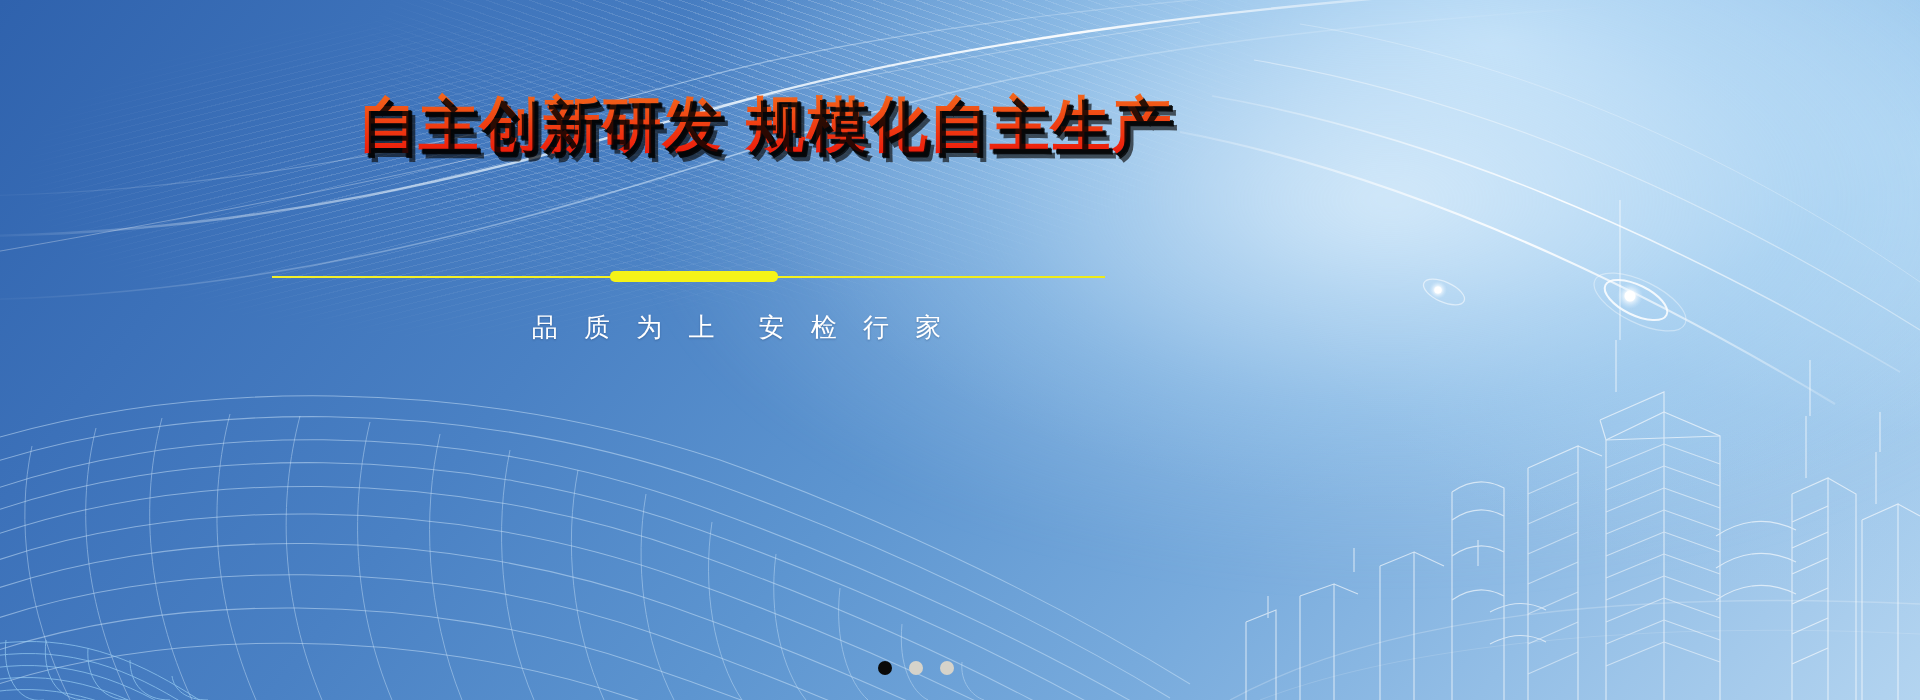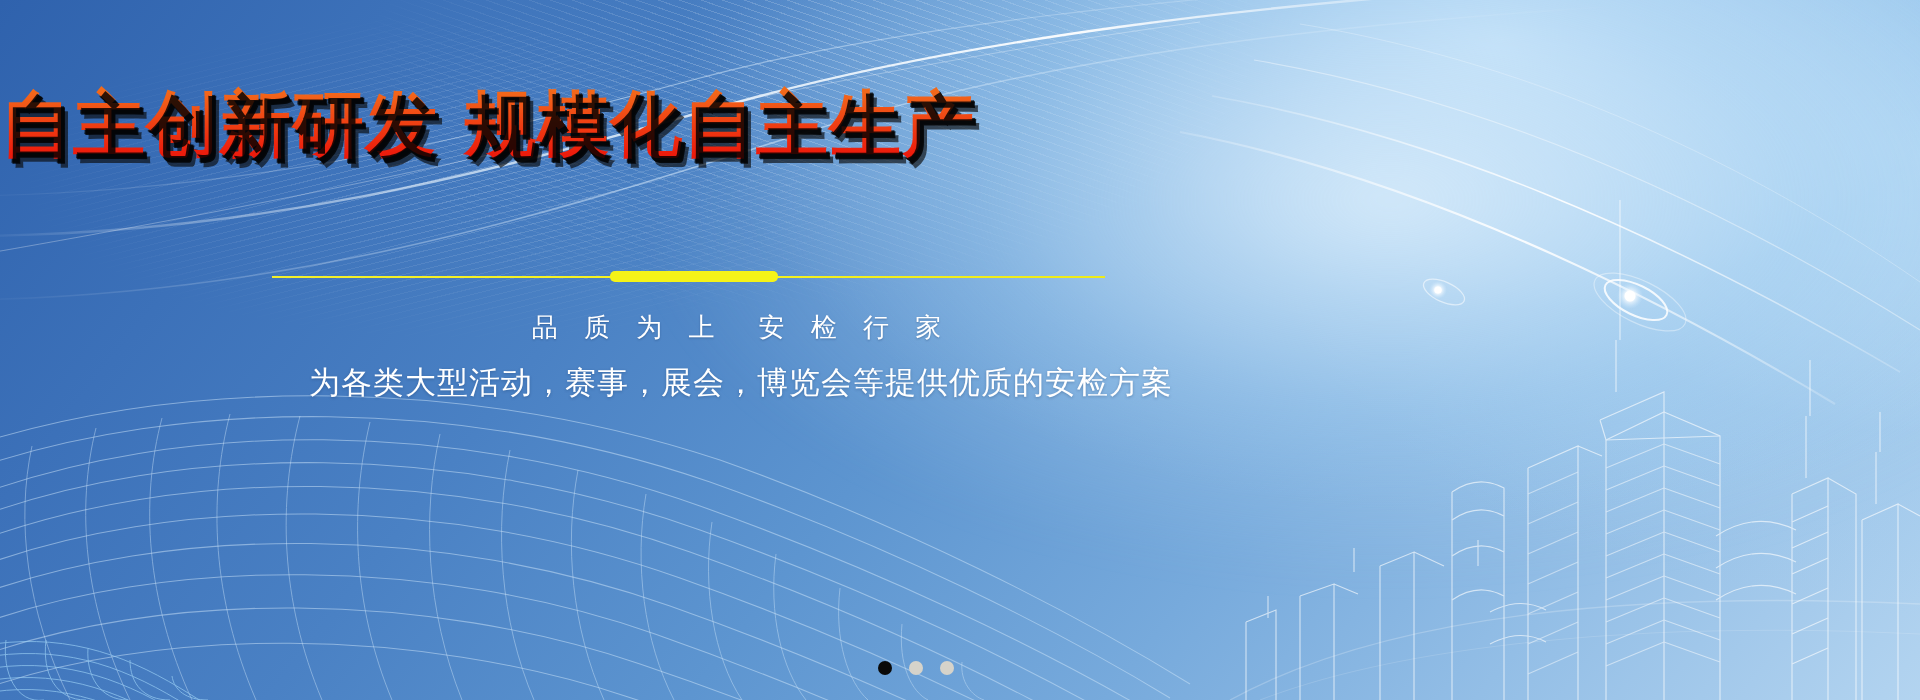--- a/index.html
+++ b/index.html
@@ -47,23 +47,23 @@
   }
 
   
   .layer{position:absolute;left:0;top:0;width:1920px;height:700px;pointer-events:none;}
 
   
   .content{position:absolute;left:0;top:0;width:1920px;height:700px;}
 
   .headline{
     position:absolute;left:0;top:72px;width:1530px;
-    text-align:left;
+    text-align:center;
     font-family:"DejaVu Sans","Liberation Sans",sans-serif;
-    font-size:72px;line-height:104px;font-weight:bold;
+    font-size:60px;line-height:104px;font-weight:bold;
     letter-spacing:1px;
     white-space:nowrap;
     background-image:linear-gradient(180deg,#f07a16 0%,#f2641a 22%,#ef3c12 52%,#ed1c0c 78%,#e8140a 100%);
     -webkit-background-clip:text;background-clip:text;
     color:transparent;-webkit-text-fill-color:transparent;
     text-shadow:4px 5px 0 rgba(0,0,0,.82);
     filter:drop-shadow(3px 4px 0 rgba(10,10,10,.80));
   }
 
   .divider{
@@ -247,21 +247,20 @@
 
     <div class="headline">自主创新研发 规模化自主生产</div>
 
     <div class="divider">
       <div class="bar"></div>
       <div class="knob"></div>
     </div>
 
     <div class="tagline">品 质 为 上　安 检 行 家</div>
 
-    <div class="lede">为各类大型活动，赛事，展会，博览会等提供优质的安检方案</div>
 
     <div class="dots">
       <span class="dot active"></span>
       <span class="dot"></span>
       <span class="dot"></span>
     </div>
 
   </div>
 </div>
 

